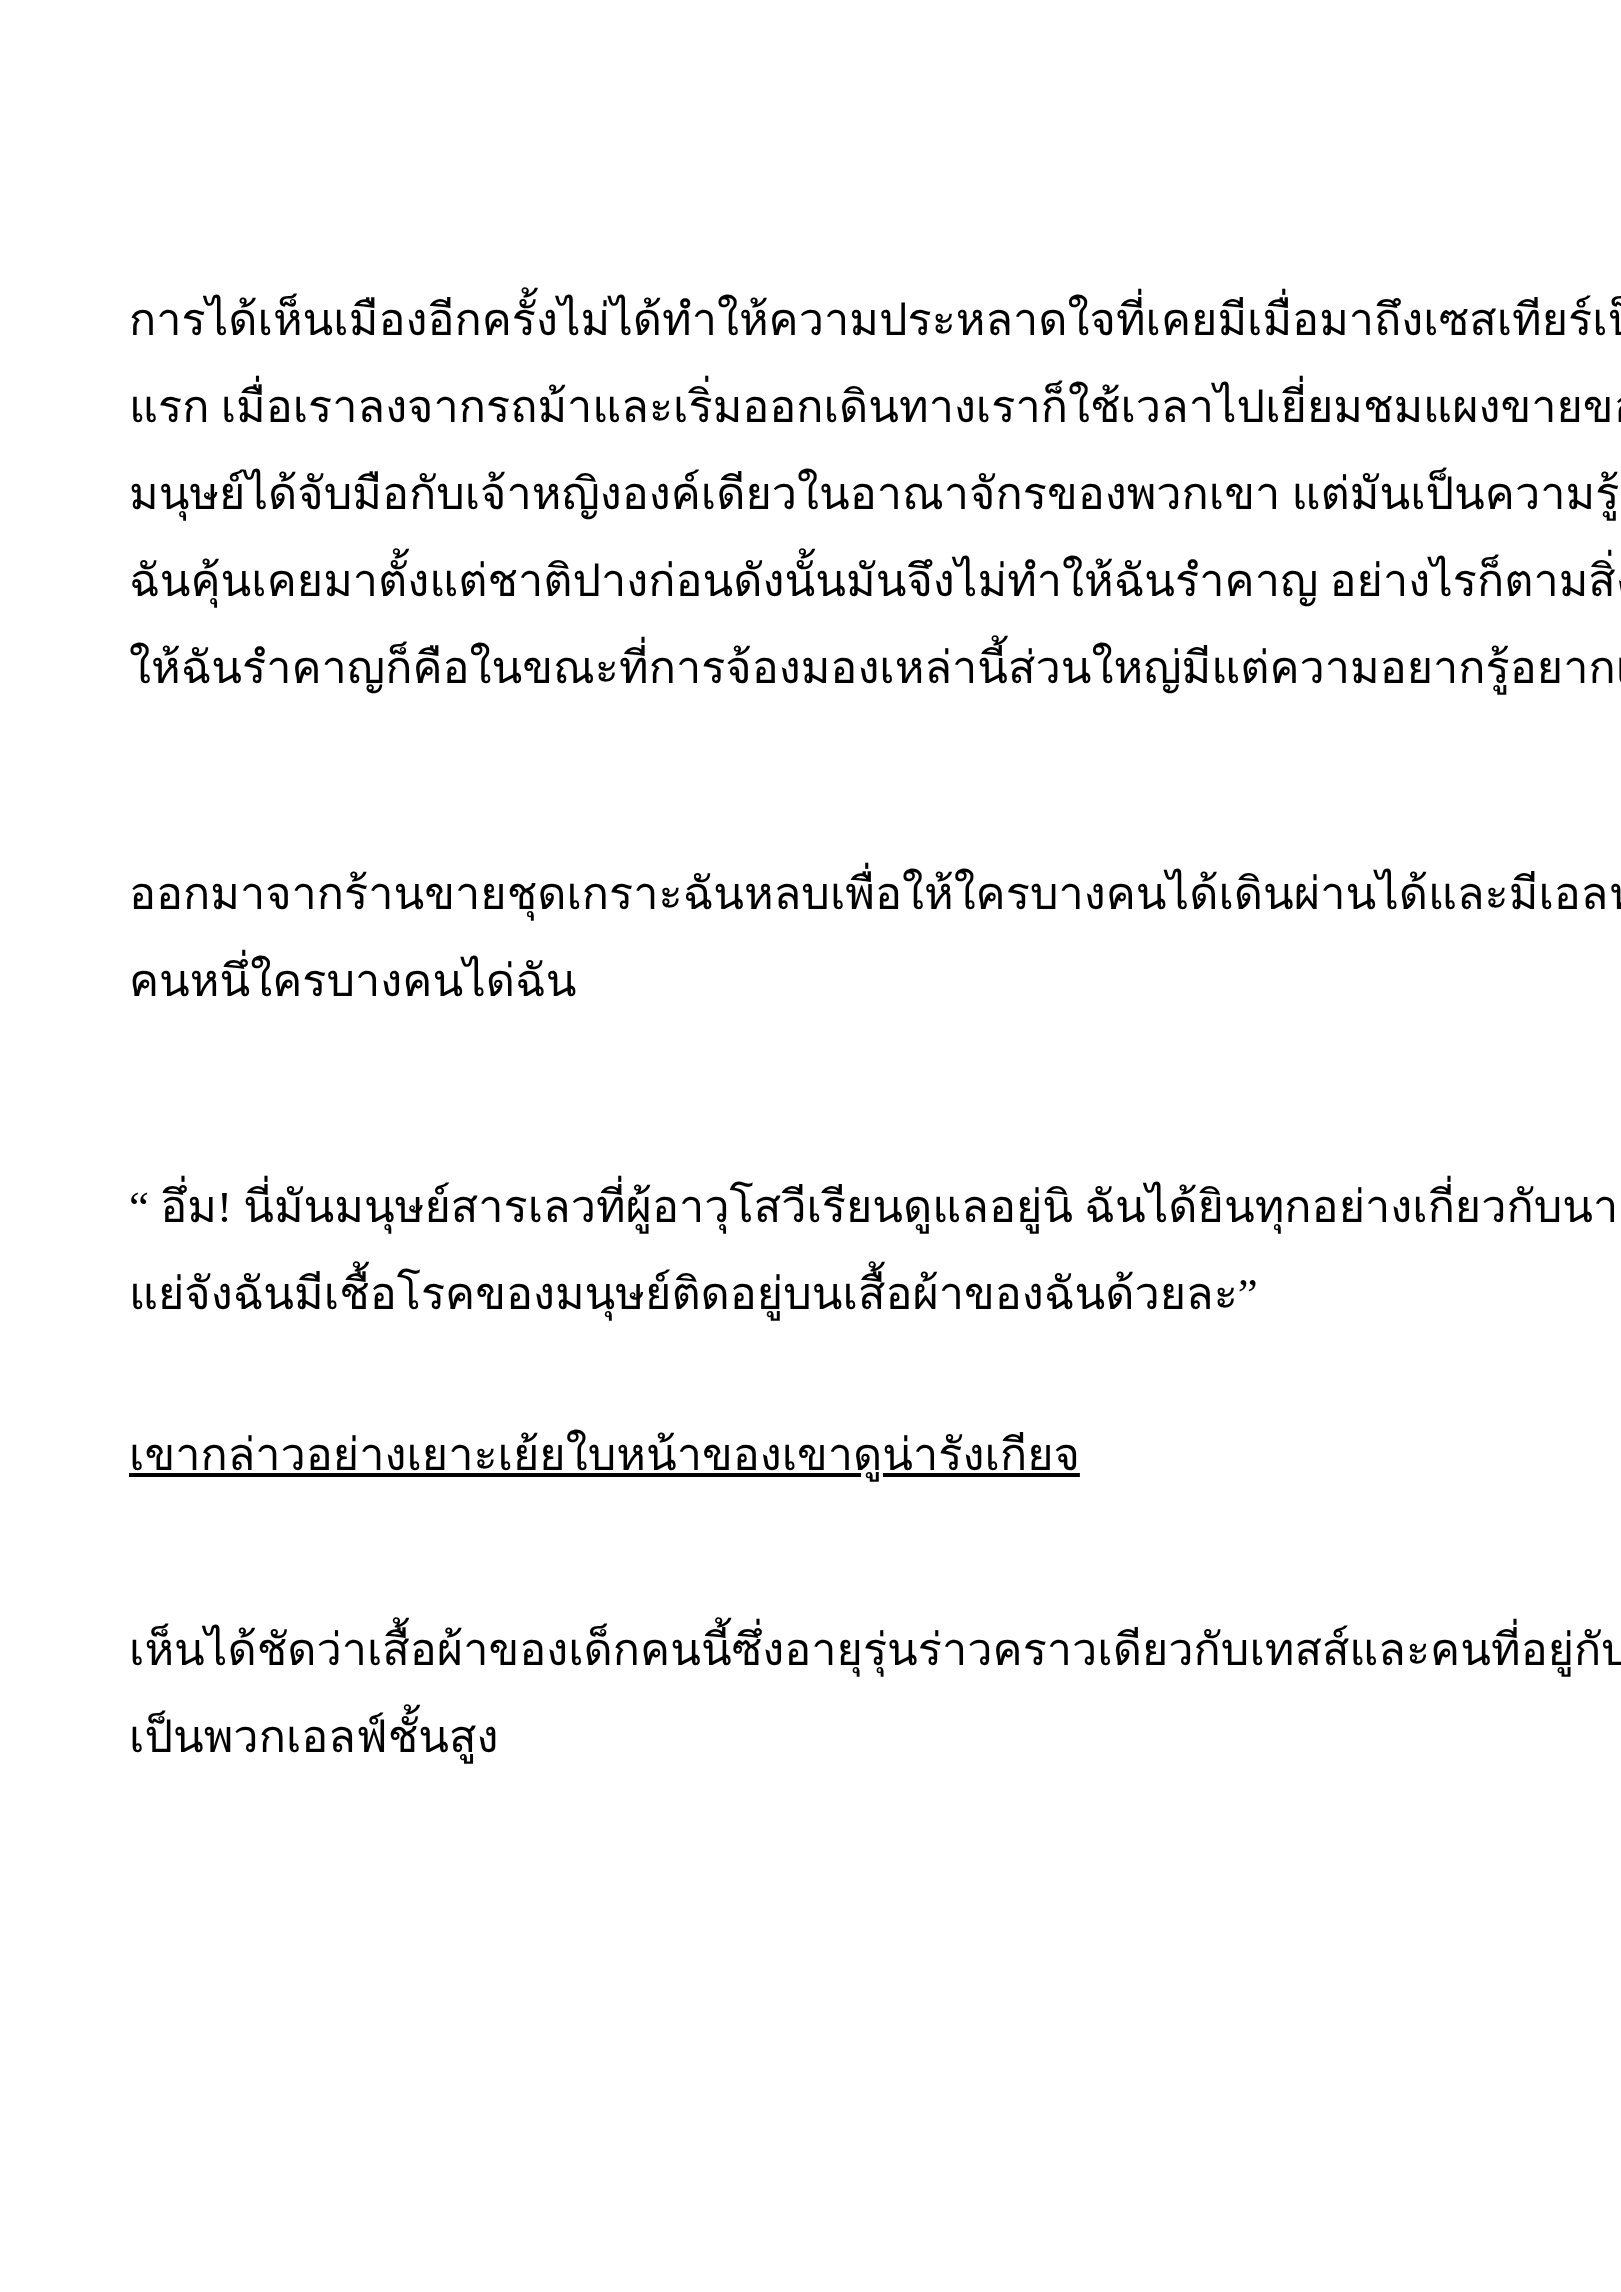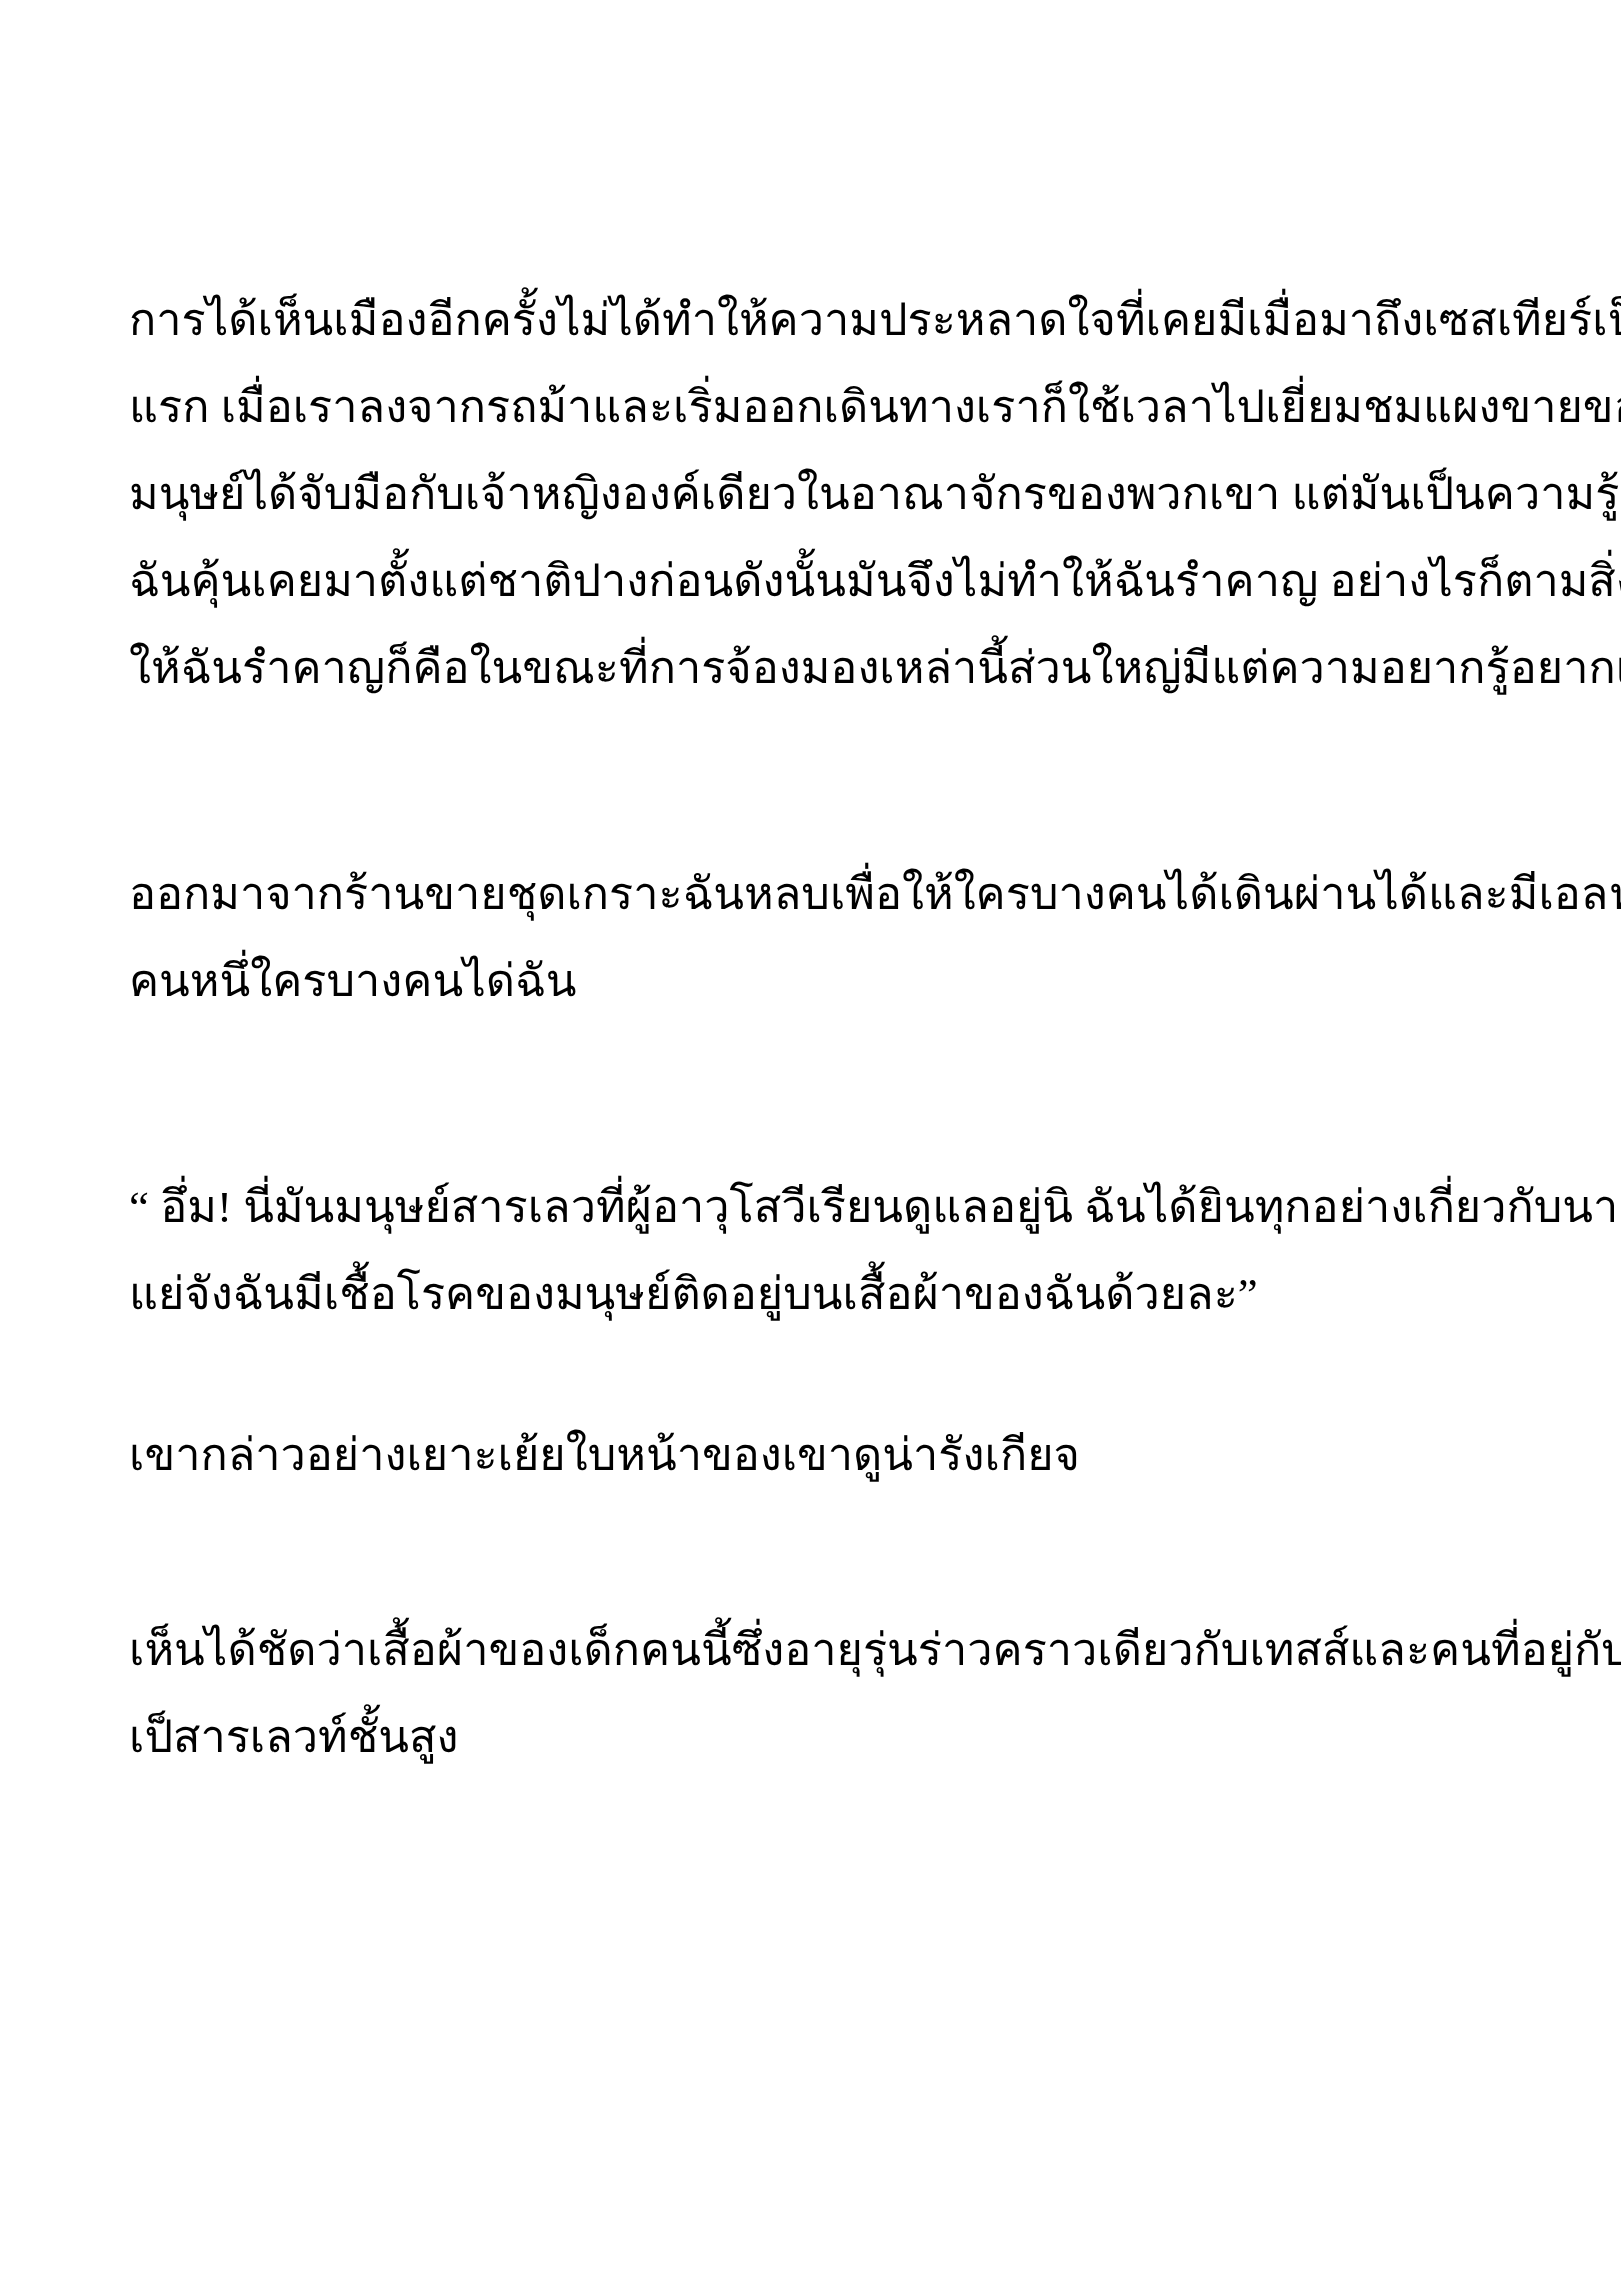--- a/index.html
+++ b/index.html
@@ -23,21 +23,21 @@
   }
   .para {
     font-size: 45px;
     line-height: 87px;
     margin: 0;
   }
   .para .line {
     white-space: nowrap;
   }
   .gap-large { margin-bottom: 139px; }
-  .gap-medium { margin-bottom: 108px; }
+  .gap-medium { margin-bottom: 108px; text-decoration: underline; }
   .gap-small { margin-bottom: 74px; }
   .quote .line:first-child::first-letter {
     font-weight: bold;
   }
 </style>
 </head>
 <body>
 
 <div class="page">
 
@@ -58,17 +58,17 @@
     <div class="line">“ อึ่ม! นี่มันมนุษย์สารเลวที่ผู้อาวุโสวีเรียนดูแลอยู่นิ ฉันได้ยินทุกอย่างเกี่ยวกับนายละ</div>
     <div class="line">แย่จังฉันมีเชื้อโรคของมนุษย์ติดอยู่บนเสื้อผ้าของฉันด้วยละ”</div>
   </div>
 
   <div class="para gap-medium">
     <div class="line">เขากล่าวอย่างเยาะเย้ยใบหน้าของเขาดูน่ารังเกียจ</div>
   </div>
 
   <div class="para">
     <div class="line">เห็นได้ชัดว่าเสื้อผ้าของเด็กคนนี้ซึ่งอายุรุ่นร่าวคราวเดียวกับเทสส์และคนที่อยู่กับเขา</div>
-    <div class="line">เป็สารเลวท์ชั้นสูง</div>
+    <div class="line">เป็นพวกเอลฟ์ชั้นสูง</div>
   </div>
 
 </div>
 
 
 </body></html>

